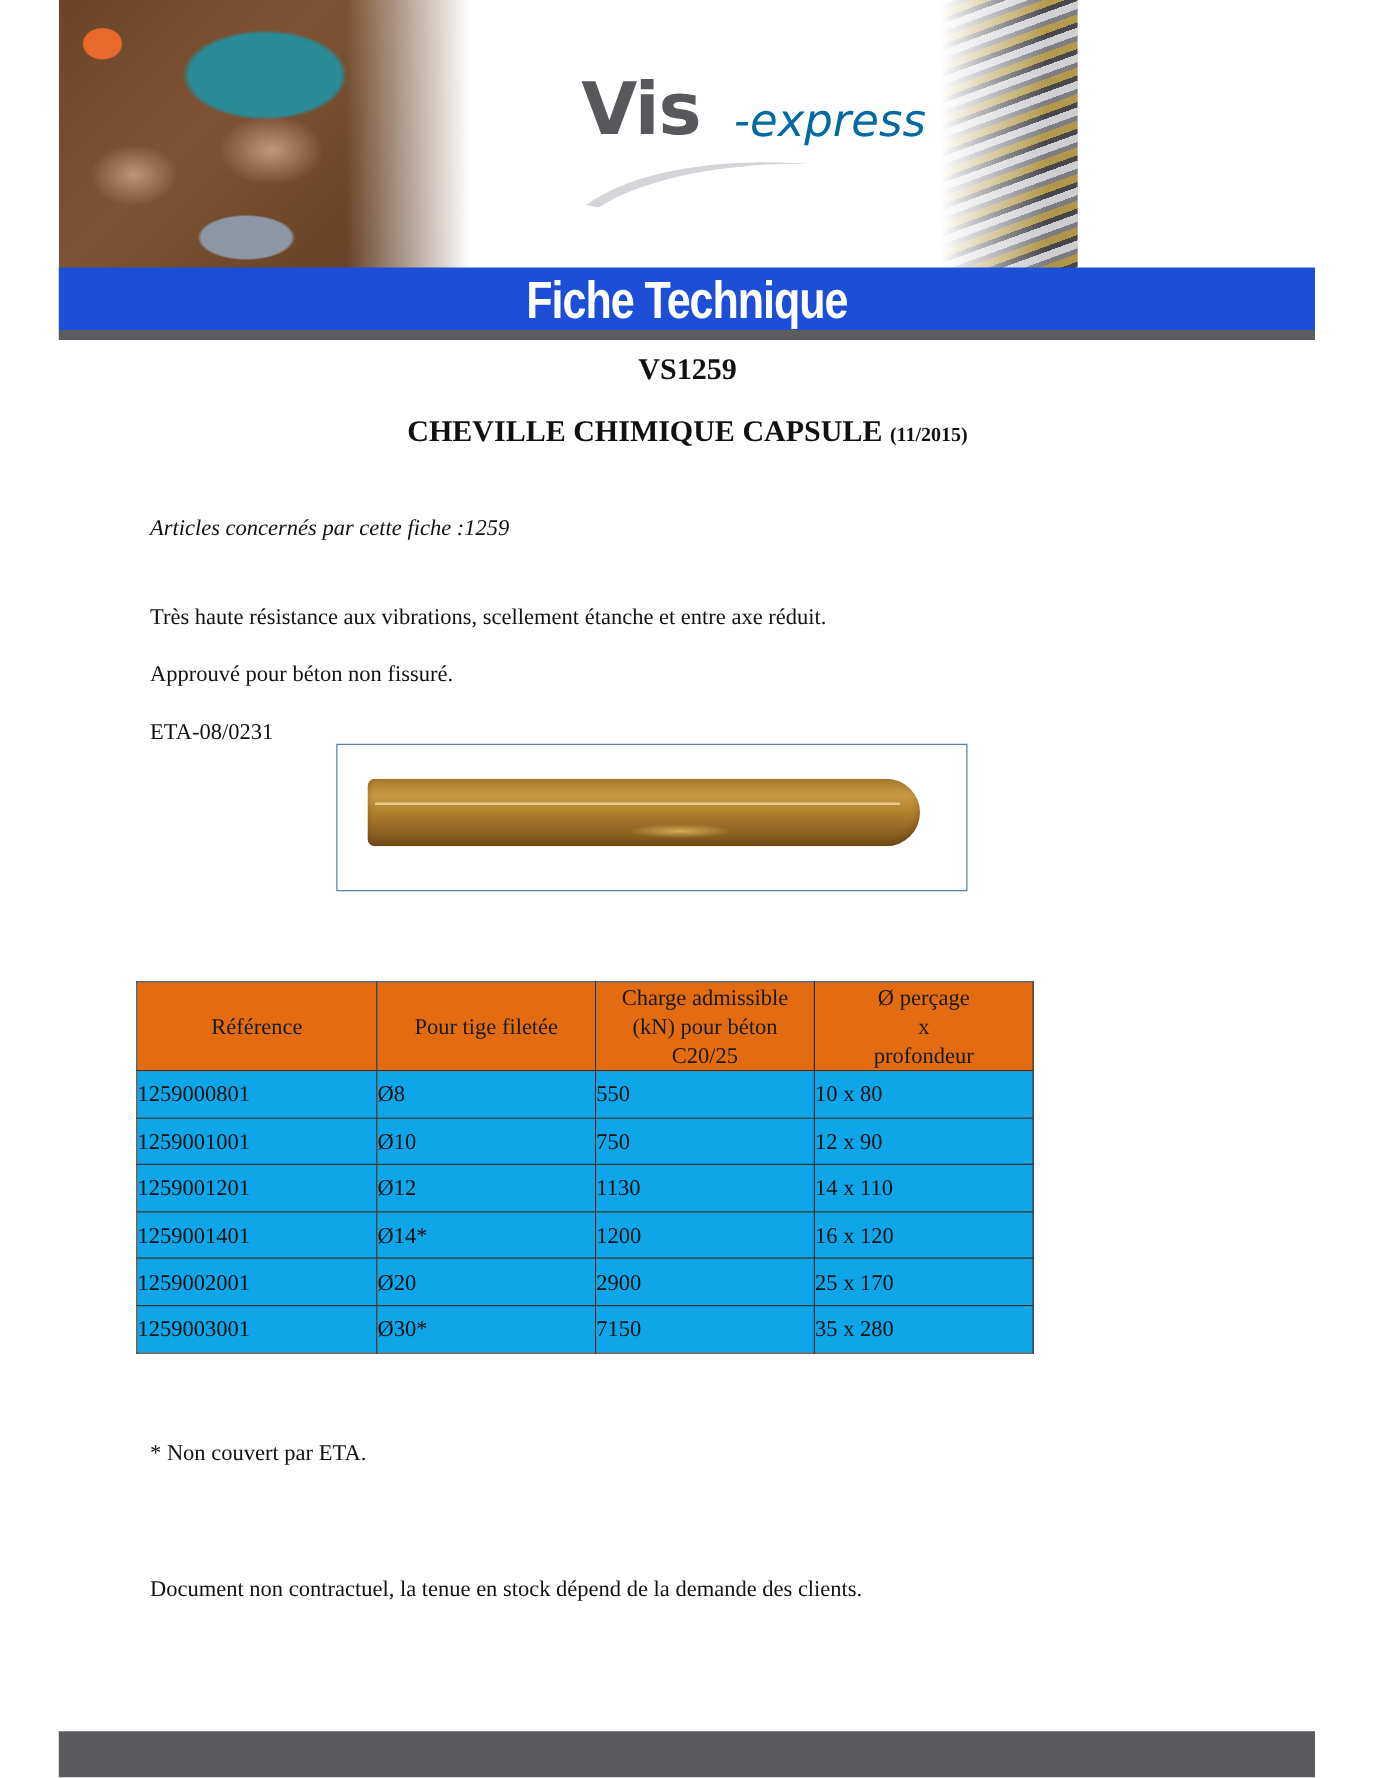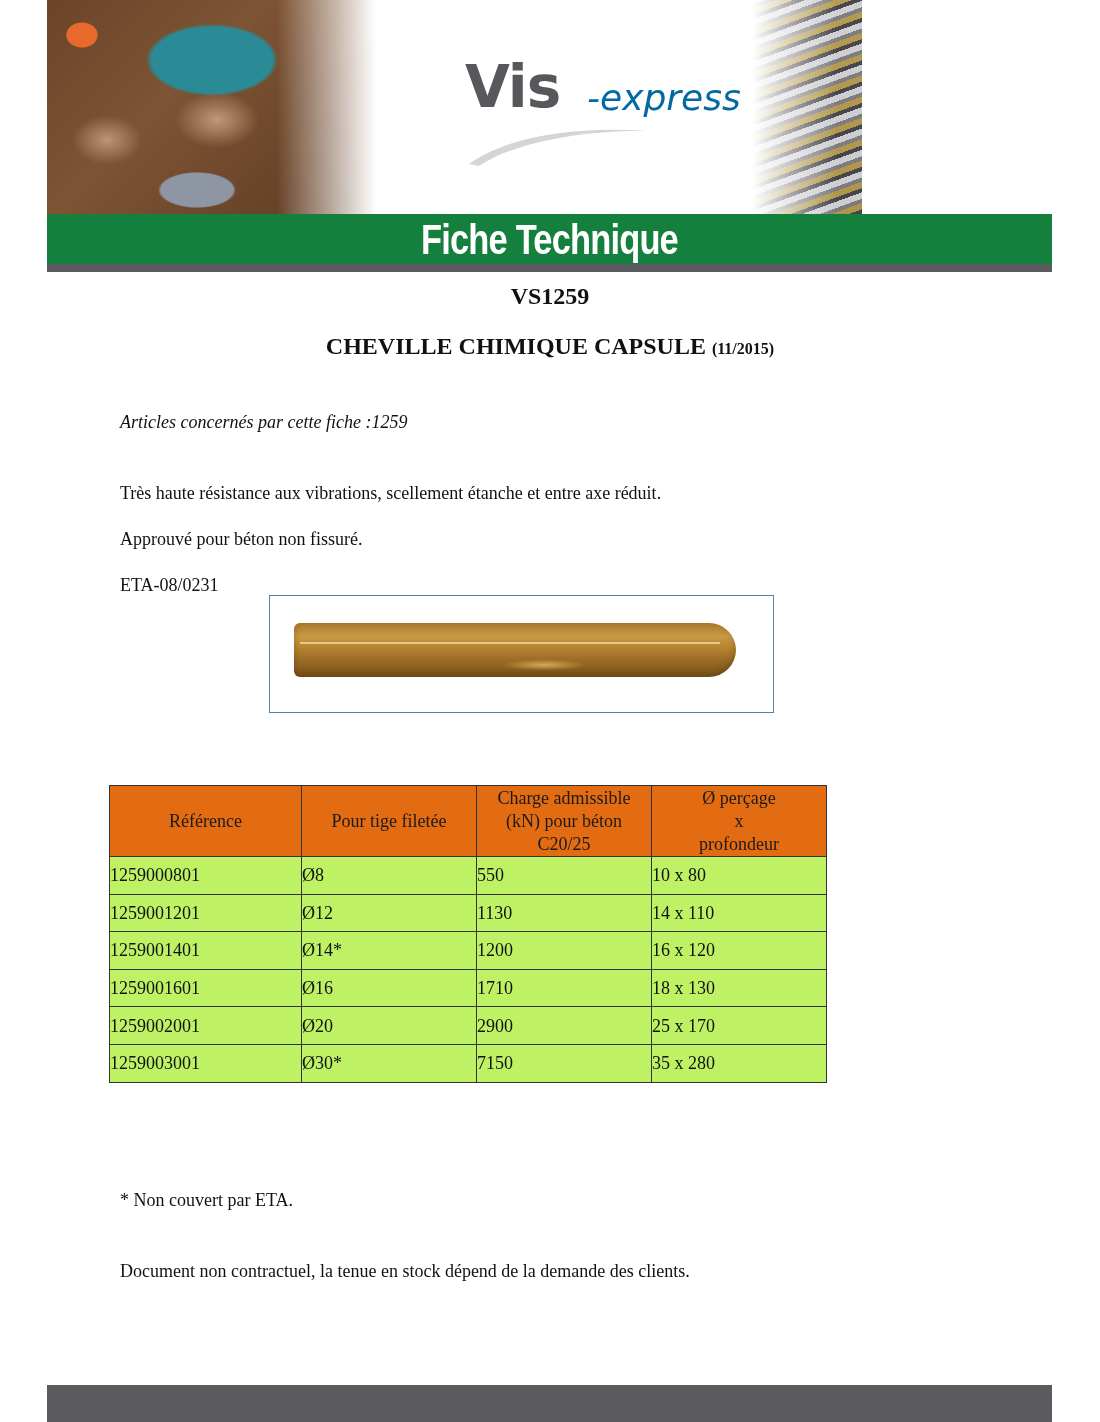--- a/index.html
+++ b/index.html
@@ -23,21 +23,21 @@
         repeating-linear-gradient(160deg, rgba(210,210,215,0.9) 0 6px, rgba(120,120,125,0.9) 6px 10px, rgba(180,150,60,0.85) 10px 16px, rgba(60,60,65,0.9) 16px 20px),
         linear-gradient(135deg, #c8c8cc, #6e6e72);
     }
     .photo-right-fade { position: absolute; left: 690px; top: 0; width: 100px; height: 215px; background: linear-gradient(270deg, rgba(255,255,255,0), #ffffff 85%); }
     .logo { position: absolute; left: 418px; top: 58px; width: 280px; height: 110px; }
     .logo-vis { position: absolute; left: 0; top: 0; font-family: "DejaVu Sans", sans-serif; font-size: 58px; font-weight: bold; color: #58585c; letter-spacing: -1px; line-height: 1; }
     .logo-express { position: absolute; left: 122px; top: 22px; font-family: "DejaVu Sans", sans-serif; font-style: italic; font-size: 36px; color: #0369a1; line-height: 1; }
     .logo-swoosh { position: absolute; left: 2px; top: 68px; width: 190px; height: 40px; }
 
     
-    .banner { position: absolute; left: 47px; top: 214px; width: 1005px; height: 50px; background: #15803d; }
+    .banner { position: absolute; left: 47px; top: 214px; width: 1005px; height: 50px; background: #1d4ed8; }
     .banner-title { position: absolute; left: 0; right: 0; top: 2px; text-align: center; color: #ffffff; font-family: "Liberation Sans", sans-serif; font-weight: bold; font-size: 42px; letter-spacing: -1px; transform: scaleX(0.82); line-height: 48px; }
     .banner-underline { position: absolute; left: 47px; top: 264px; width: 1005px; height: 8px; background: #5b5b60; }
 
     
     .code { position: absolute; left: 0; right: 0; top: 283px; text-align: center; font-weight: bold; font-size: 24px; }
     .title { position: absolute; left: 0; right: 0; top: 333px; text-align: center; font-weight: bold; font-size: 24px; }
     .title .date { font-size: 16px; }
 
     .p { position: absolute; left: 120px; font-size: 18px; line-height: 22px; }
     .p.italic { font-style: italic; }
@@ -48,21 +48,21 @@
       background:
         radial-gradient(ellipse 60px 8px at 250px 42px, rgba(255,220,120,0.6), transparent 70%),
         linear-gradient(180deg, #a87a2c 0%, #c99a45 25%, #b5852f 45%, #946623 75%, #7a521b 100%);
       box-shadow: inset 0 -3px 6px rgba(80,50,10,0.4); }
     .capsule-highlight { position: absolute; left: 6px; top: 19px; width: 420px; height: 2px; background: rgba(255,240,200,0.6); }
 
     
     .spec-table { position: absolute; left: 109px; top: 785px; border-collapse: collapse; font-size: 18px; }
     .spec-table th, .spec-table td { border: 1.5px solid #333; padding: 0; }
     .spec-table th { background: #e36c12; font-weight: normal; color: #1a1a1a; height: 70px; line-height: 23px; vertical-align: middle; }
-    .spec-table td { height: 36.6px; line-height: 20px; background: #bef264; }
+    .spec-table td { height: 36.6px; line-height: 20px; background: #0ea5e9; }
     .col1 { width: 191px; } .col2 { width: 174px; } .col3 { width: 174px; } .col4 { width: 174px; }
 
     .footer-bar { position: absolute; left: 47px; top: 1385px; width: 1005px; height: 37px; background: #5b5a5f; }
   </style>
 </head>
 <body>
 
 <div class="header">
   <div class="photo-left"></div>
   <div class="photo-left-fade"></div>
@@ -113,48 +113,48 @@
     </tr>
   </thead>
   <tbody>
     <tr>
       <td>1259000801</td>
       <td>Ø8</td>
       <td>550</td>
       <td>10 x 80</td>
     </tr>
     <tr>
+      <td>1259001001</td>
+      <td>Ø10</td>
+      <td>750</td>
+      <td>12 x 90</td>
+    </tr>
+    <tr>
       <td>1259001201</td>
       <td>Ø12</td>
       <td>1130</td>
       <td>14 x 110</td>
     </tr>
     <tr>
       <td>1259001401</td>
       <td>Ø14*</td>
       <td>1200</td>
       <td>16 x 120</td>
-    </tr>
-    <tr>
-      <td>1259001601</td>
-      <td>Ø16</td>
-      <td>1710</td>
-      <td>18 x 130</td>
     </tr>
     <tr>
       <td>1259002001</td>
       <td>Ø20</td>
       <td>2900</td>
       <td>25 x 170</td>
     </tr>
     <tr>
       <td>1259003001</td>
       <td>Ø30*</td>
       <td>7150</td>
       <td>35 x 280</td>
     </tr>
   </tbody>
 </table>
 
-<div class="p" style="top:1189px;">* Non couvert par ETA.</div>
+<div class="p" style="top:1151px;">* Non couvert par ETA.</div>
 <div class="p" style="top:1260px;">Document non contractuel, la tenue en stock dépend de la demande des clients.</div>
 
 <div class="footer-bar"></div>
 
 </body></html>

